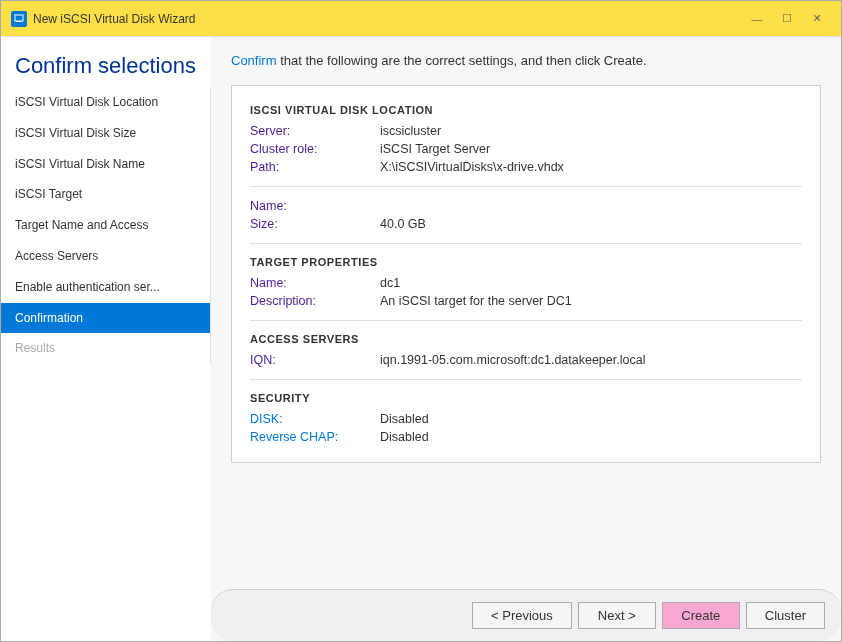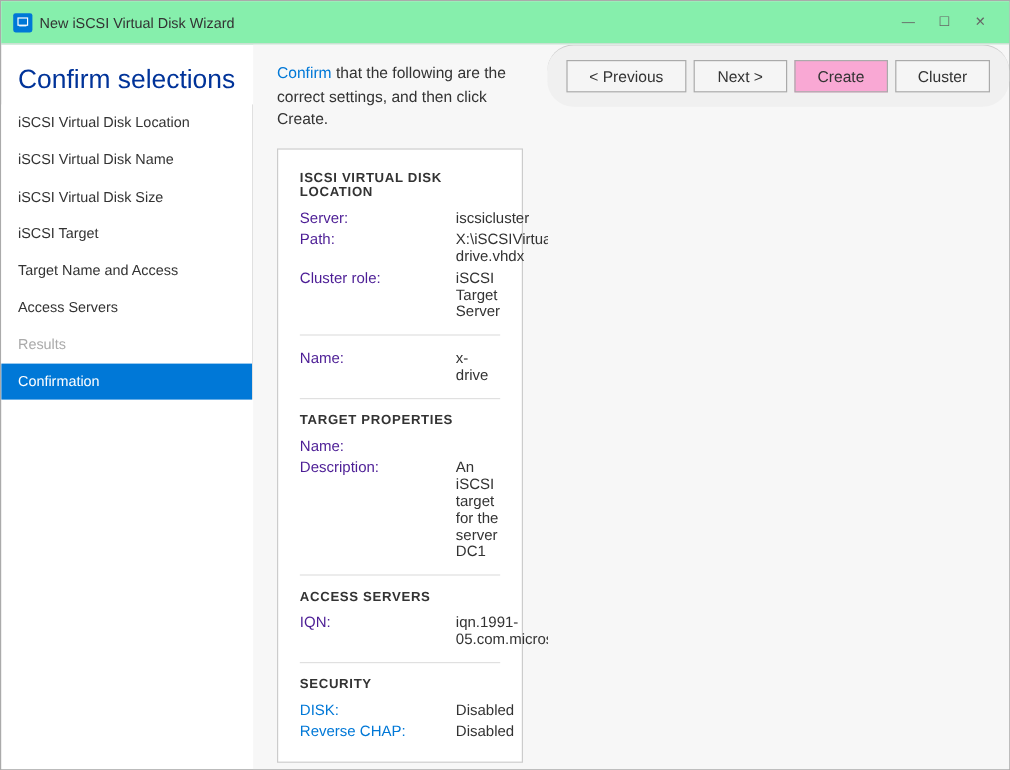--- a/index.html
+++ b/index.html
@@ -13,21 +13,21 @@
     }
     .window {
       width: 842px;
       height: 642px;
       background: #fff;
       border: 1px solid #aaa;
       display: flex;
       flex-direction: column;
     }
     .title-bar {
-      background: #86efac;
+      background: #fde047;
       border-bottom: 1px solid #ddd;
       padding: 6px 10px;
       display: flex;
       align-items: center;
       justify-content: space-between;
       height: 36px;
     }
     .title-bar-left {
       display: flex;
       align-items: center;
@@ -89,21 +89,21 @@
       line-height: 1.4;
     }
     .nav-item.active {
       background: #0078d7;
       color: #fff;
     }
     .nav-item.disabled { color: #aaa; cursor: default; }
     .right-panel {
       flex: 1;
       display: flex;
-      flex-direction: row;
+      flex-direction: column;
       background: #f7f7f7;
       overflow: hidden;
     }
     .right-content {
       flex: 1;
       padding: 14px 20px 14px 20px;
       overflow-y: auto;
     }
     .intro-text {
       font-size: 13px;
@@ -202,65 +202,70 @@
   </div>
 
   <div class="content">
 
     <div class="left-column">
       <div class="panel-header">
         <div class="main-title">Confirm selections</div>
       </div>
       <div class="left-panel">
         <div class="nav-item">iSCSI Virtual Disk Location</div>
+        <div class="nav-item">iSCSI Virtual Disk Size</div>
         <div class="nav-item">iSCSI Virtual Disk Name</div>
-        <div class="nav-item">iSCSI Virtual Disk Size</div>
         <div class="nav-item">iSCSI Target</div>
         <div class="nav-item">Target Name and Access</div>
         <div class="nav-item">Access Servers</div>
+        <div class="nav-item">Enable authentication ser...</div>
+        <div class="nav-item active">Confirmation</div>
         <div class="nav-item disabled">Results</div>
-        <div class="nav-item active">Confirmation</div>
       </div>
     </div>
 
     <div class="right-panel">
       <div class="right-content">
         <p class="intro-text">
           <span class="confirm-word">Confirm</span>
           <span> that the following are the correct settings, and then click Create.</span>
         </p>
 
         <div class="confirmation-box">
 
           <div class="section-title">ISCSI VIRTUAL DISK LOCATION</div>
           <div class="prop-row">
             <span class="prop-label">Server:</span>
             <span class="prop-value">iscsicluster</span>
           </div>
           <div class="prop-row">
+            <span class="prop-label">Cluster role:</span>
+            <span class="prop-value">iSCSI Target Server</span>
+          </div>
+          <div class="prop-row">
             <span class="prop-label">Path:</span>
             <span class="prop-value">X:\iSCSIVirtualDisks\x-drive.vhdx</span>
           </div>
-          <div class="prop-row">
-            <span class="prop-label">Cluster role:</span>
-            <span class="prop-value">iSCSI Target Server</span>
-          </div>
 
           <hr class="section-divider">
 
           <div class="prop-row">
             <span class="prop-label">Name:</span>
-            <span class="prop-value">x-drive</span>
+          </div>
+          <div class="prop-row">
+            <span class="prop-label">Size:</span>
+            <span class="prop-value">40.0 GB</span>
           </div>
 
           <hr class="section-divider">
 
           <div class="section-title">TARGET PROPERTIES</div>
           <div class="prop-row">
             <span class="prop-label">Name:</span>
+            <span class="prop-value">dc1</span>
           </div>
           <div class="prop-row">
             <span class="prop-label">Description:</span>
             <span class="prop-value">An iSCSI target for the server DC1</span>
           </div>
 
           <hr class="section-divider">
 
           <div class="section-title">ACCESS SERVERS</div>
           <div class="prop-row">

